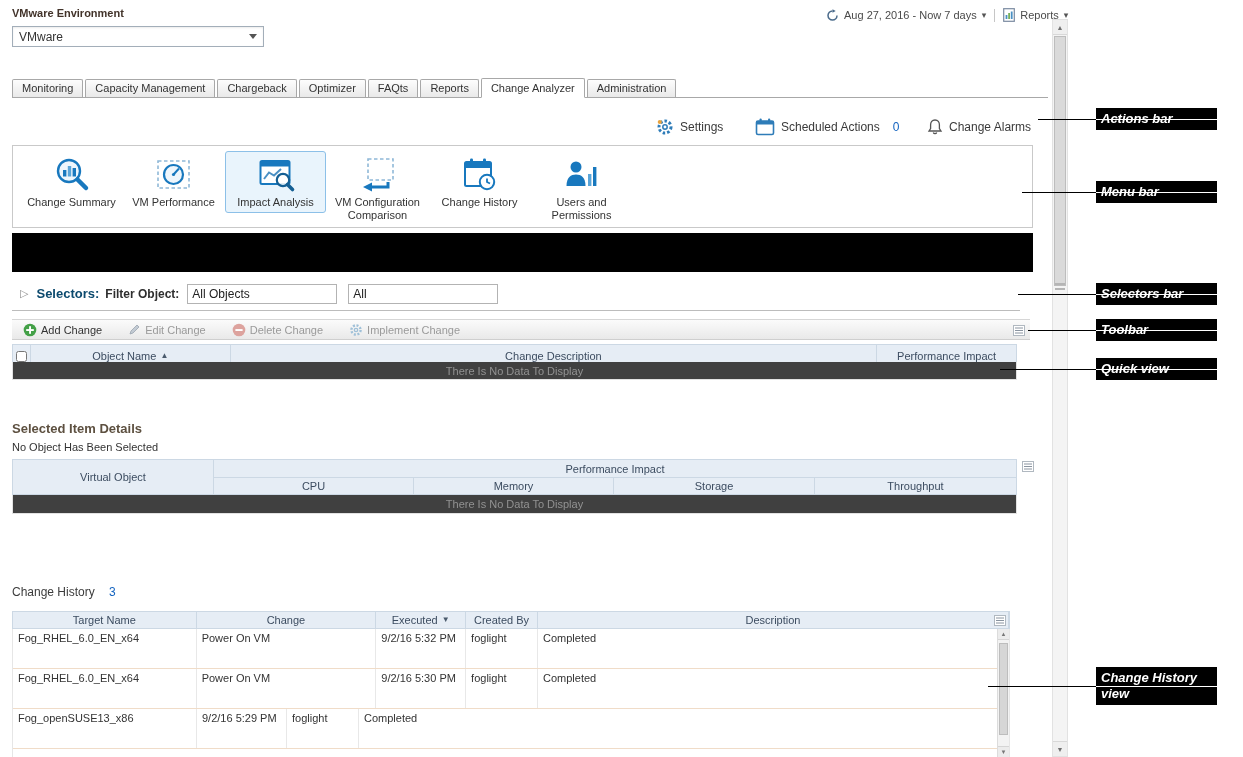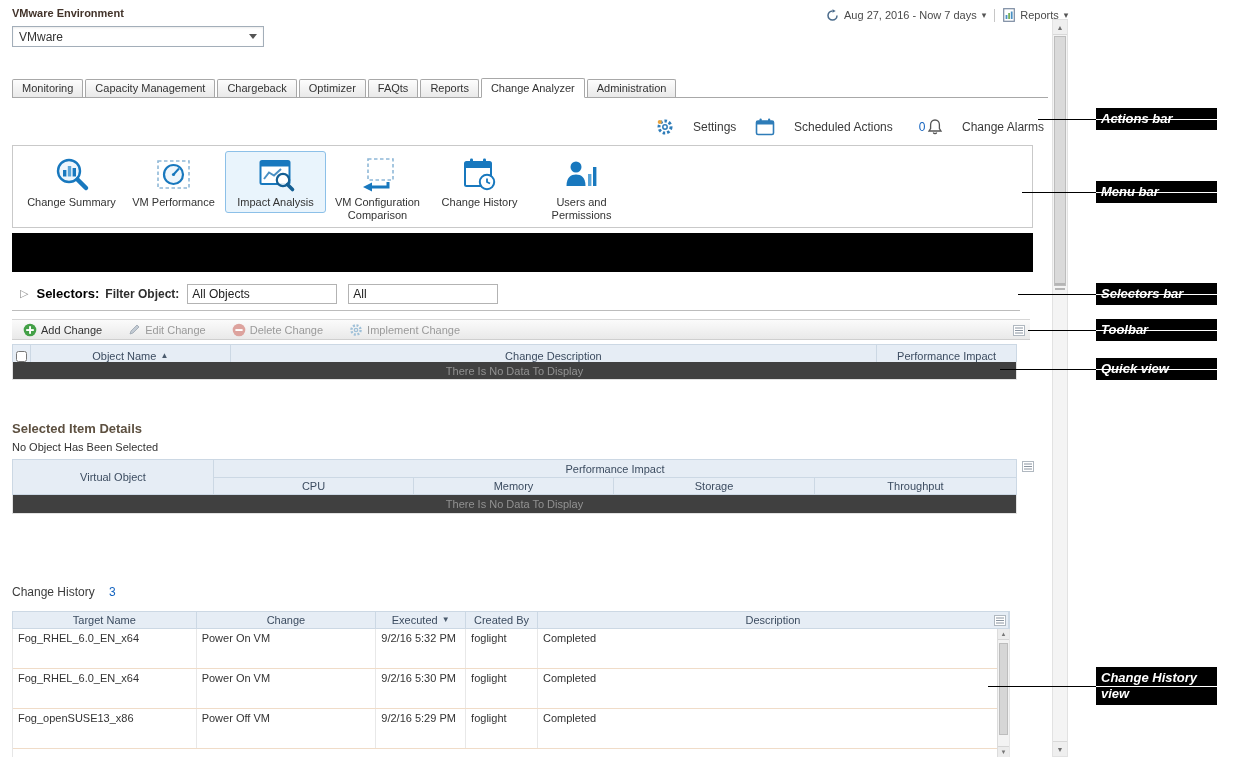--- a/index.html
+++ b/index.html
@@ -23,39 +23,39 @@
 
   
   .tabbar { position:absolute; left:12px; top:78px; width:1036px; height:20px;
             display:flex; align-items:flex-end; gap:2px; border-bottom:1px solid #a8a8a8; }
   .tab { height:18px; line-height:17px; padding:0 9px; border:1px solid #a8a8a8; border-bottom:none;
          border-radius:2px 2px 0 0; background:linear-gradient(#fdfdfd,#e9e9e9); color:#333;
          cursor:pointer; white-space:nowrap; }
   .tab.active { background:#fff; height:20px; line-height:19px; margin-bottom:-1px; border-bottom:1px solid #fff; }
 
   
-  .action-item { position:absolute; height:28px; display:flex; align-items:center; gap:19px;
+  .action-item { position:absolute; height:28px; display:flex; align-items:center; gap:6px;
                  font-size:12px; color:#3a3a3a; cursor:pointer; }
   .action-count { color:#1464c0; margin-left:7px; }
 
   
   .menu-bar { position:absolute; left:12px; top:145px; width:1021px; height:83px;
               border:1px solid #c9c9c9; display:flex; align-items:flex-start; padding:5px 0 0 8px; }
   .menu-item { width:101px; margin-right:1px; display:flex; flex-direction:column; align-items:center;
                padding:4px 2px 3px; border:1px solid transparent; border-radius:3px; cursor:pointer; }
   .menu-item.selected { background:#e9f4fc; border-color:#8cc0e8; }
   .menu-label { margin-top:2px; text-align:center; line-height:13px; color:#333; }
 
   .blackout { position:absolute; left:12px; top:233px; width:1021px; height:39px; background:#000; }
 
   
   .selectors { position:absolute; left:12px; top:277px; width:1008px; height:34px;
                border-bottom:1px solid #bcbcbc; display:flex; align-items:center; }
   .expander { color:#8a8a8a; font-size:11px; margin:0 8px 0 8px; cursor:pointer; }
-  .sel-label { font-size:13px; font-weight:bold; color:#000000; margin-right:6px; }
+  .sel-label { font-size:13px; font-weight:bold; color:#0c4a6e; margin-right:6px; }
   .filter-label { font-size:12px; font-weight:bold; color:#2e2e2e; margin-right:8px; }
   .sel-input { width:150px; height:20px; border:1px solid #b3b3b3; padding:0 4px; font-size:12px;
                font-family:"Liberation Sans",sans-serif; color:#222; margin-right:11px; }
 
   
   .toolbar { position:absolute; left:12px; top:319px; width:1018px; height:21px;
              background:linear-gradient(#fbfbfb,#e9e9e9); border-top:1px solid #d6d6d6;
              border-bottom:1px solid #cfcfcf; display:flex; align-items:center; padding:0 6px;gap:16px; }
   .tb-btn { display:flex; align-items:center; gap:4px; padding:0 5px; cursor:pointer; height:19px; }
   .tb-btn .lbl { color:#333; }
@@ -393,21 +393,20 @@
       </div>
       <div class="ch-row">
         <div class="ch-cell" style="width:184px;">Fog_RHEL_6.0_EN_x64</div>
         <div class="ch-cell" style="width:180px;">Power On VM</div>
         <div class="ch-cell" style="width:90px;">9/2/16 5:30 PM</div>
         <div class="ch-cell" style="width:72px;">foglight</div>
         <div class="ch-cell" style="width:472px;">Completed</div>
       </div>
       <div class="ch-row">
         <div class="ch-cell" style="width:184px;">Fog_openSUSE13_x86</div>
-        <div class="ch-cell" style="width:180px;">Power Off VM</div>
         <div class="ch-cell" style="width:90px;">9/2/16 5:29 PM</div>
         <div class="ch-cell" style="width:72px;">foglight</div>
         <div class="ch-cell" style="width:472px;">Completed</div>
       </div>
       <div class="ch-scroll">
         <div class="sb-up">▲</div>
         <div class="sb-thumb"></div>
         <div class="sb-down">▼</div>
       </div>
     </div>

